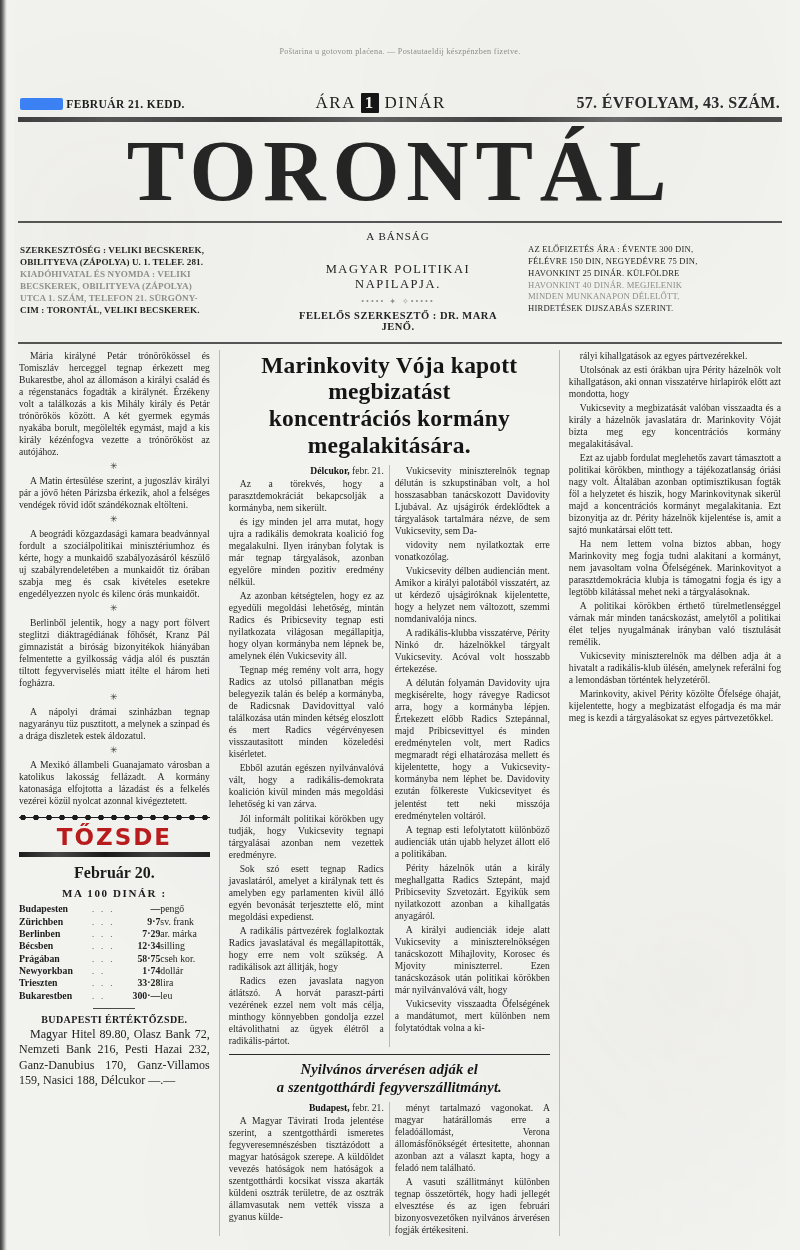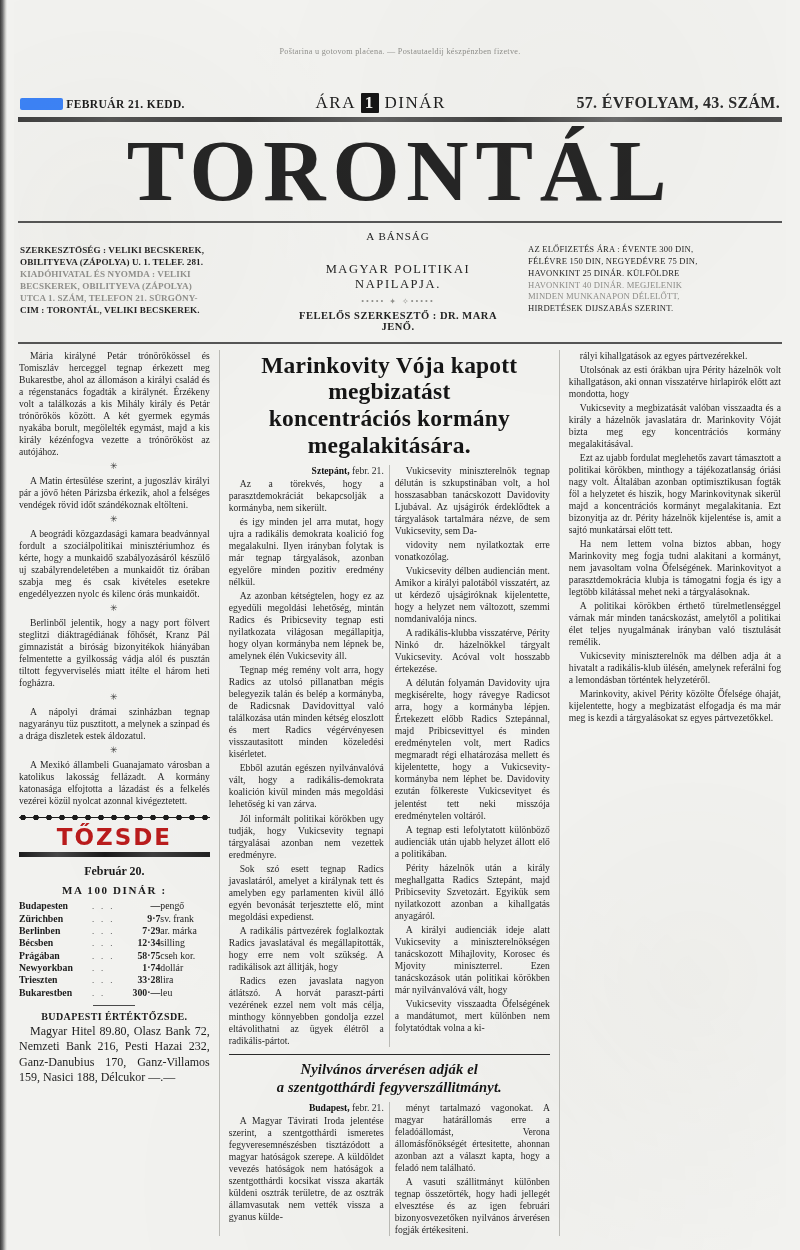--- a/index.html
+++ b/index.html
@@ -94,21 +94,21 @@
   .tozsde-rule{margin:6px 0 5px 0;height:7px;
     background:
       radial-gradient(circle at 4px 3.5px,#1c1c1c 2.6px,transparent 3px) repeat-x 0 0/13px 7px;
     position:relative;}
   .tozsde-rule:after{content:"";position:absolute;left:0;right:0;top:3px;height:1.2px;background:#1c1c1c;}
   .tozsde-title{text-align:center;font-family:"DejaVu Sans",sans-serif;
     font-size:23px;font-weight:bold;letter-spacing:2px;line-height:1;
     color:#b91c1c;margin:2px 0 0 0;}
   .tozsde-bar{height:5px;margin:3px 0 7px 0;
     background:linear-gradient(90deg,#1d1d1d,#474747 20%,#1a1a1a 45%,#3e3e3e 70%,#222);}
-  .tz-date{text-align:center;font-size:12px;font-weight:bold;margin-bottom:5px;}
+  .tz-date{text-align:center;font-size:16px;font-weight:bold;margin-bottom:5px;}
   .tz-sub{text-align:center;font-size:11px;font-weight:bold;letter-spacing:1.6px;margin-bottom:4px;}
   table.rates{width:100%;border-collapse:collapse;font-size:9.8px;}
   table.rates td{padding:.7px 0;vertical-align:baseline;color:#1d1d1d;}
   td.city{font-weight:bold;white-space:nowrap;}
   td.dots{color:#4a4a4a;letter-spacing:2.4px;font-size:8.5px;padding:0 3px;}
   td.val{text-align:right;font-weight:bold;white-space:nowrap;padding-right:4px;}
   td.cur{white-space:nowrap;}
   .short-rule{width:42px;height:1px;background:#4a4a4a;margin:6px auto 5px;}
   .bp-title{text-align:center;font-size:10px;font-weight:bold;letter-spacing:.4px;margin-bottom:2px;}
   .bp-body{font-size:12px;line-height:1.3;text-align:justify;font-weight:normal;
@@ -258,21 +258,21 @@
     </div>
 
     <div class="col col-mid">
       <h1 class="headline">
         <span>Marinkovity Vója kapott megbizatást</span><br>
         <span>koncentrációs kormány megalakitására.</span>
       </h1>
 
       <div class="two-col">
         <p class="place">
-          <b>Sztepánt,</b>
+          <b>Délcukor,</b>
           <span>febr. 21.</span>
         </p>
         <p class="para f">Az a törekvés, hogy a parasztdemokráciát bekapcsolják a kormányba, nem sikerült.</p>
         <p class="para">és igy minden jel arra mutat, hogy ujra a radikális demokrata koalició fog megalakulni. Ilyen irányban folytak is már tegnap tárgyalások, azonban egyelőre minden pozitiv eredmény nélkül.</p>
         <p class="para">Az azonban kétségtelen, hogy ez az egyedüli megoldási lehetőség, mintán Radics és Pribicsevity tegnap esti nyilatkozata világosan megállapitja, hogy olyan kormányba nem lépnek be, amelynek élén Vukicsevity áll.</p>
         <p class="para f">Tegnap még remény volt arra, hogy Radics az utolsó pillanatban mégis belegyezik talán és belép a kormányba, de Radicsnak Davidovittyal való találkozása után minden kétség eloszlott és mert Radics végérvényesen visszautasitott minden közeledési kisérletet.</p>
         <p class="para">Ebből azután egészen nyilvánvalóvá vált, hogy a radikális-demokrata koalición kivül minden más megoldási lehetőség ki van zárva.</p>
         <p class="para">Jól informált politikai körökben ugy tudják, hogy Vukicsevity tegnapi tárgyalásai azonban nem vezettek eredményre.</p>
         <p class="para f">Sok szó esett tegnap Radics javaslatáról, amelyet a királynak tett és amelyben egy parlamenten kivül álló egyén bevonását terjesztette elő, mint megoldási expedienst.</p>
         <p class="para">A radikális pártvezérek foglalkoztak Radics javaslatával és megállapitották, hogy erre nem volt szükség. A radikálisok azt állitják, hogy</p>

